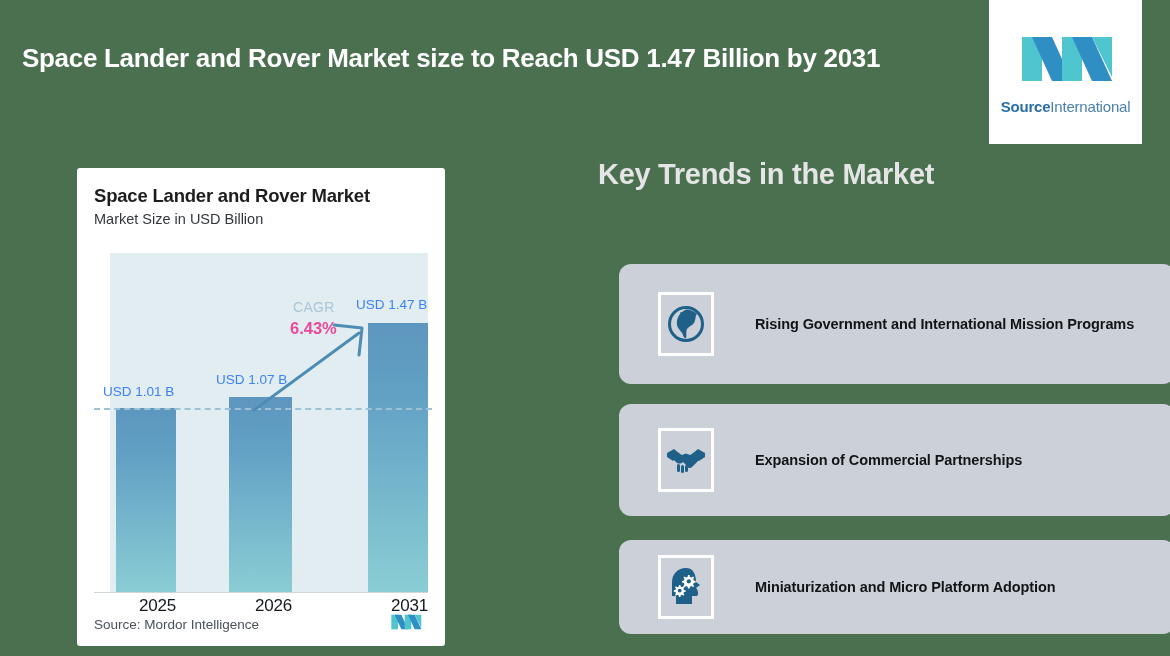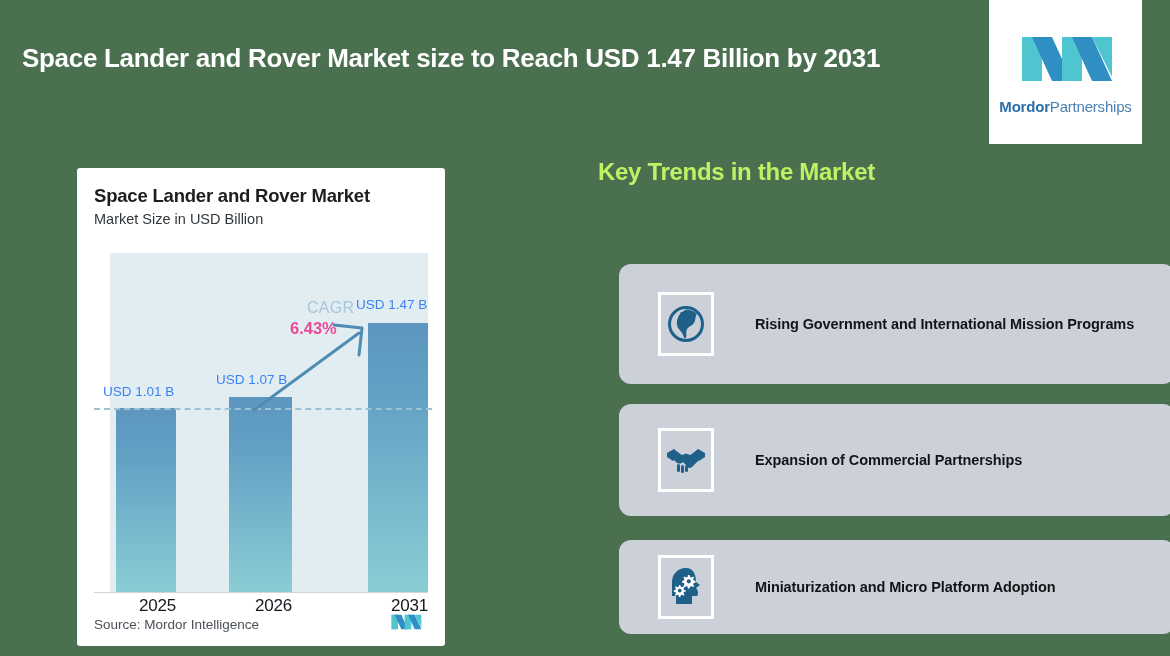--- a/index.html
+++ b/index.html
@@ -110,24 +110,23 @@
   }
   .bar-label {
     position: absolute;
     font-size: 13.5px;
     font-weight: normal;
     color: #3b82f6;
     white-space: nowrap;
   }
   .cagr-word {
     position: absolute;
-    font-size: 16px;
+    font-size: 14px;
     color: #a8c6d8;
     letter-spacing: 0.3px;
-    margin-left: 14px;
   }
   .cagr-val {
     position: absolute;
     font-size: 16.5px;
     font-weight: bold;
     color: #ec4899;
   }
   .arrow-svg { position: absolute; left: 0; top: 0; overflow: visible; }
 
   .xlabels {
@@ -158,23 +157,23 @@
     bottom: 14px;
     width: 34px;
     height: 20px;
   }
 
   
   .trends-title {
     position: absolute;
     left: 598px;
     top: 158px;
-    font-size: 24px;
-    font-weight: bold;
-    color: #bef264;
+    font-size: 29px;
+    font-weight: bold;
+    color: #e5e5e5;
     letter-spacing: -0.3px;
   }
 
   .trend-card {
     position: absolute;
     left: 597px;
     width: 556px;
     background: #ccd1d9;
     border-radius: 12px;
     display: flex;
@@ -207,21 +206,21 @@
 
 <div class="logo-box">
   <svg class="logo-mark" viewBox="0 0 92 60">
     <polygon points="2,8 22,8 22,52 2,52" fill="#4fc6cf"></polygon>
     <polygon points="12,8 32,8 52,52 32,52" fill="#2f8ec4"></polygon>
     <polygon points="42,8 62,8 62,52 42,52" fill="#4fc6cf"></polygon>
     <polygon points="52,8 72,8 92,52 72,52" fill="#2f8ec4"></polygon>
     <polygon points="72,8 92,8 92,48 72,8" fill="#4fc6cf"></polygon>
   </svg>
   <div class="logo-word">
-    <span class="w1">Mordor</span><span class="w2">Partnerships</span>
+    <span class="w1">Source</span><span class="w2">International</span>
   </div>
 </div>
 
 <div class="chart-card">
 
   <div class="chart-title">Space Lander and Rover Market</div>
   <div class="chart-sub">Market Size in USD Billion</div>
 
   <div class="plot">
 

